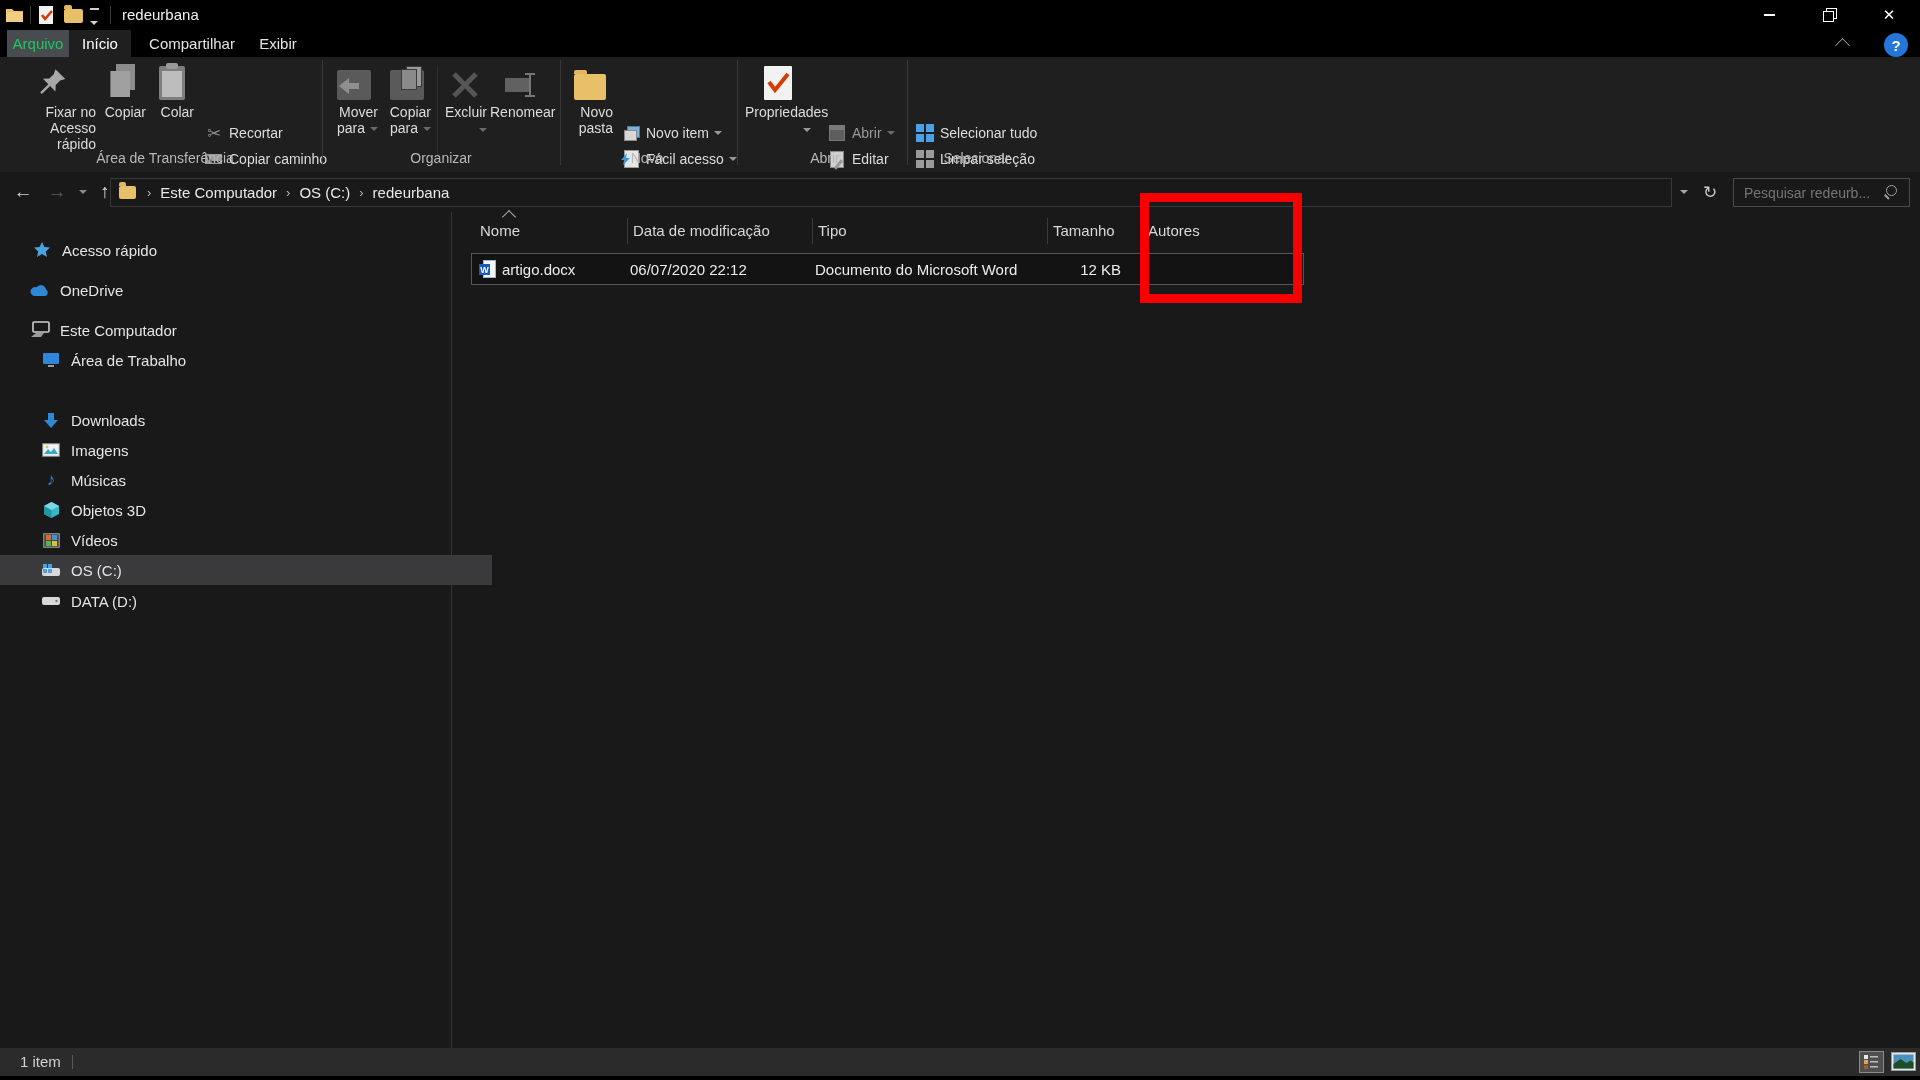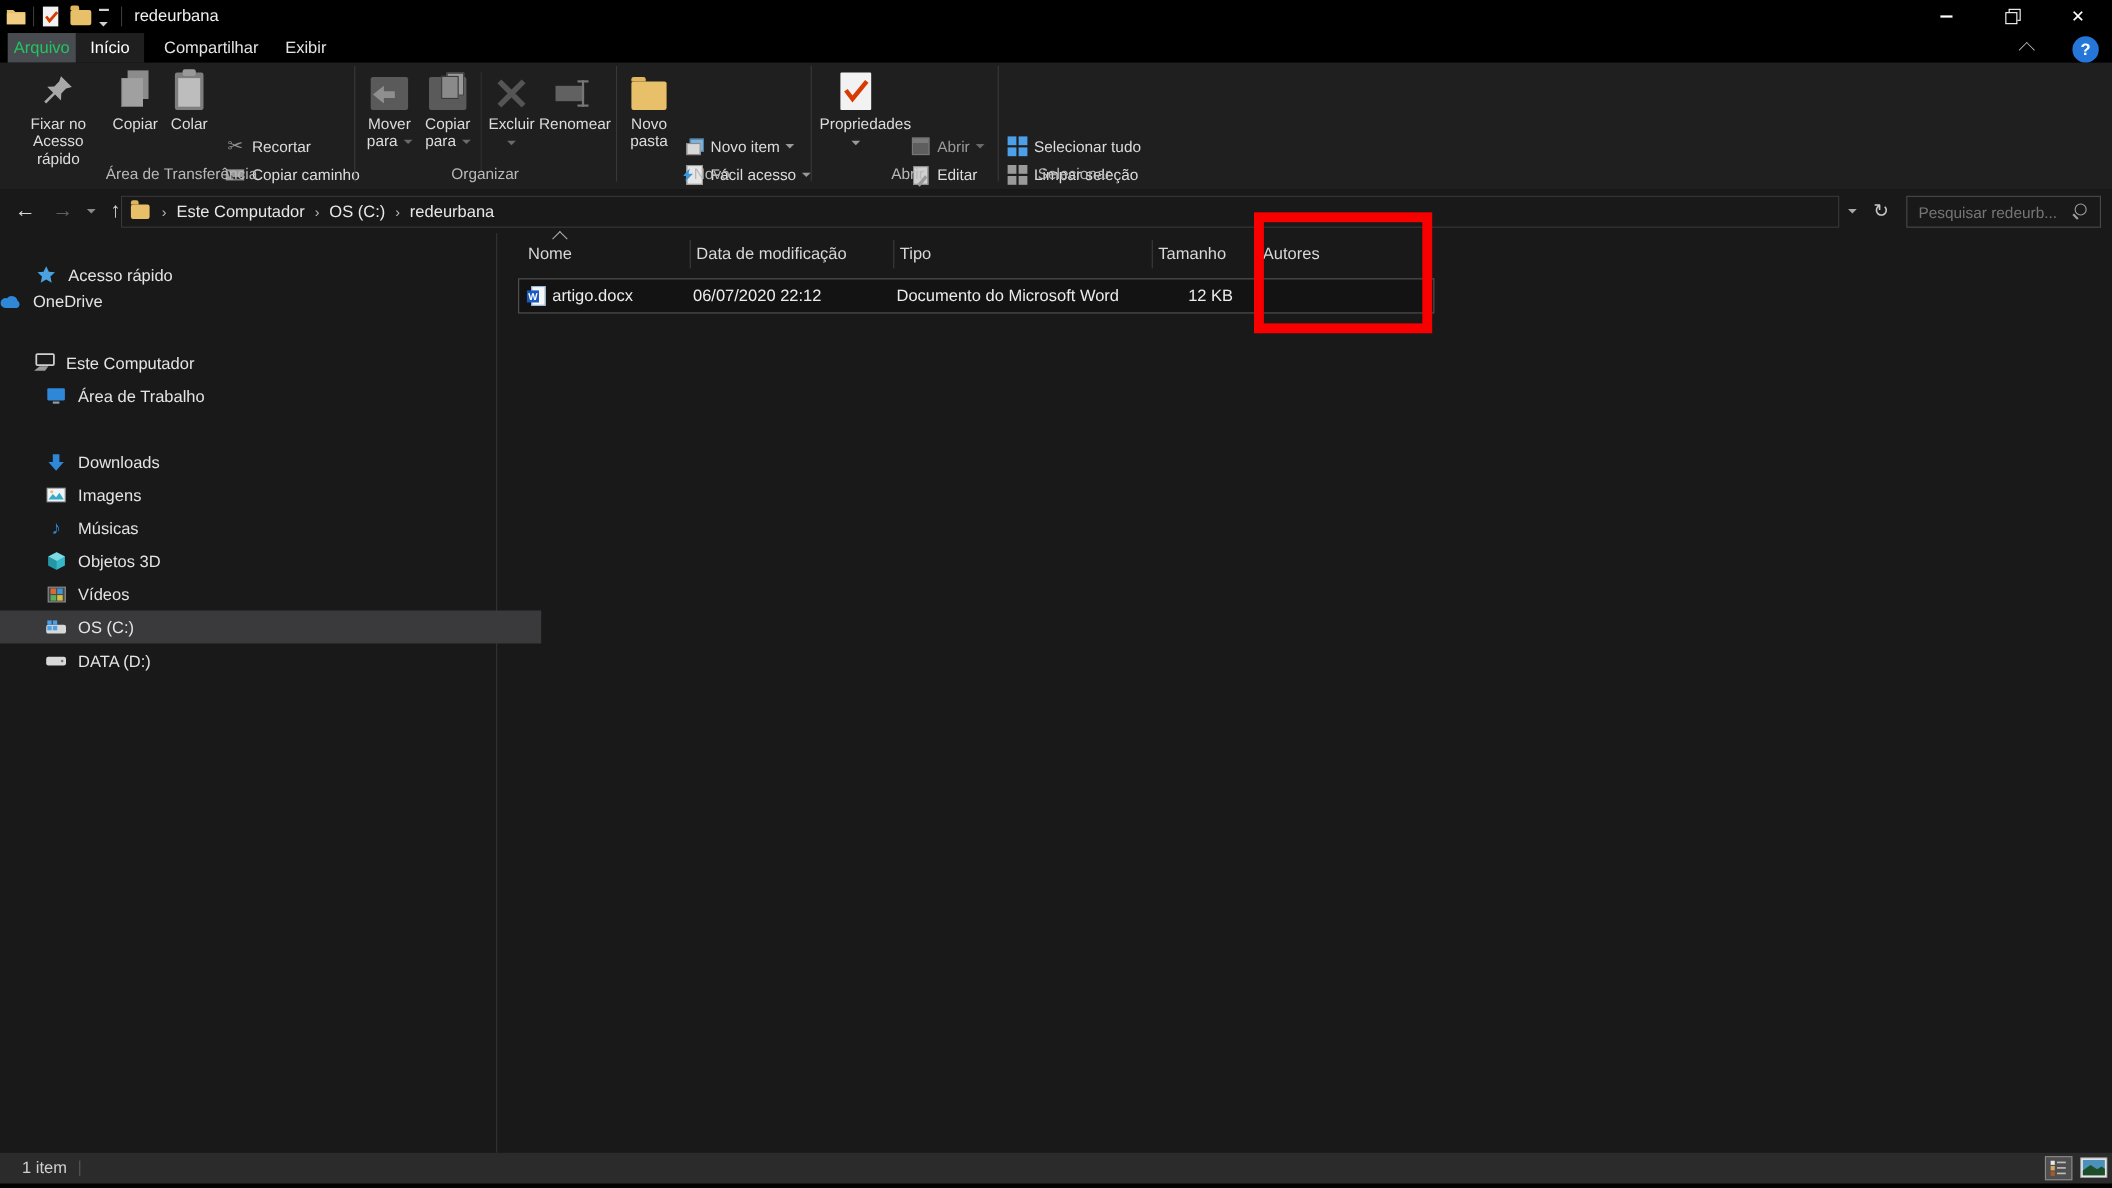--- a/index.html
+++ b/index.html
@@ -11,21 +11,21 @@
   .tb-sep{position:absolute;top:6px;width:1px;height:18px;background:#3a3a3a;}
   .title-text{position:absolute;top:6px;font-size:15px;color:#f0f0f0;white-space:nowrap;}
   .winbtn{position:absolute;top:0;width:46px;height:30px;display:flex;align-items:center;justify-content:center;color:#fff;}
   
   .tabrow{position:absolute;left:0;top:30px;width:1920px;height:27px;background:#000;}
   .tab{position:absolute;top:0;height:27px;display:flex;align-items:center;justify-content:center;font-size:15px;color:#e4e4e4;}
   
   .ribbon{position:absolute;left:0;top:57px;width:1920px;height:115px;background:#1f1f1f;border-bottom:1px solid #111;}
   .rgroup-label{position:absolute;top:93px;font-size:14px;color:#b8b8b8;text-align:center;}
   .rsep{position:absolute;top:3px;width:1px;height:105px;background:#383838;}
-  .bigbtn{position:absolute;top:3px;height:84px;text-align:center;font-size:14px;line-height:16px;color:#dcdcdc;}
+  .bigbtn{position:absolute;top:3px;height:84px;text-align:right;font-size:14px;line-height:16px;color:#dcdcdc;}
   .bigbtn .ic{height:40px;display:flex;align-items:flex-end;justify-content:center;margin-bottom:4px;}
   .smallrow{position:absolute;height:22px;display:flex;align-items:center;font-size:14px;color:#dcdcdc;white-space:nowrap;}
   .smallrow .ic{width:18px;height:18px;margin-right:6px;display:flex;align-items:center;justify-content:center;}
   .caret{display:inline-block;width:0;height:0;border-left:4px solid transparent;border-right:4px solid transparent;border-top:4px solid #9a9a9a;margin-left:5px;vertical-align:middle;}
   .caret-dim{border-top-color:#6a6a6a;}
   
   .cfolder{position:relative;background:#e8c06a;border-radius:2px;}
   .cfolder:before{content:'';position:absolute;top:-4px;left:0;height:4px;width:40%;background:#e0b55d;border-radius:2px 2px 0 0;}
   
   .addrrow{position:absolute;left:0;top:172px;width:1920px;height:40px;background:#191919;}
@@ -349,21 +349,21 @@
 
   <div class="sidebar">
     <div class="sbitem" style="top:23px;padding-left:32px">
       <span class="sic">
           <svg width="18" height="18" viewBox="0 0 18 18">
             <path d="M9 1 l2.4 5 5.6 .6 -4.2 3.8 1.2 5.6 -5 -2.9 -5 2.9 1.2 -5.6 -4.2 -3.8 5.6 -.6 z" fill="#4aa3e0"></path>
           </svg>
         </span>
       <span>Acesso rápido</span>
     </div>
-    <div class="sbitem" style="top:47px;">
+    <div class="sbitem" style="top:63px;padding-left:30px">
       <span class="sic">
           <svg width="20" height="14" viewBox="0 0 20 14">
             <path d="M5 13 a4.5 4.5 0 1 1 1.4-8.8 A5.5 5.5 0 0 1 16 6.5 a3.6 3.6 0 0 1 -.6 6.5 z" fill="#2f87d8"></path>
           </svg>
         </span>
       <span>OneDrive</span>
     </div>
     <div class="sbitem" style="top:103px;padding-left:30px">
       <span class="sic">
           <svg width="20" height="18" viewBox="0 0 20 18">

